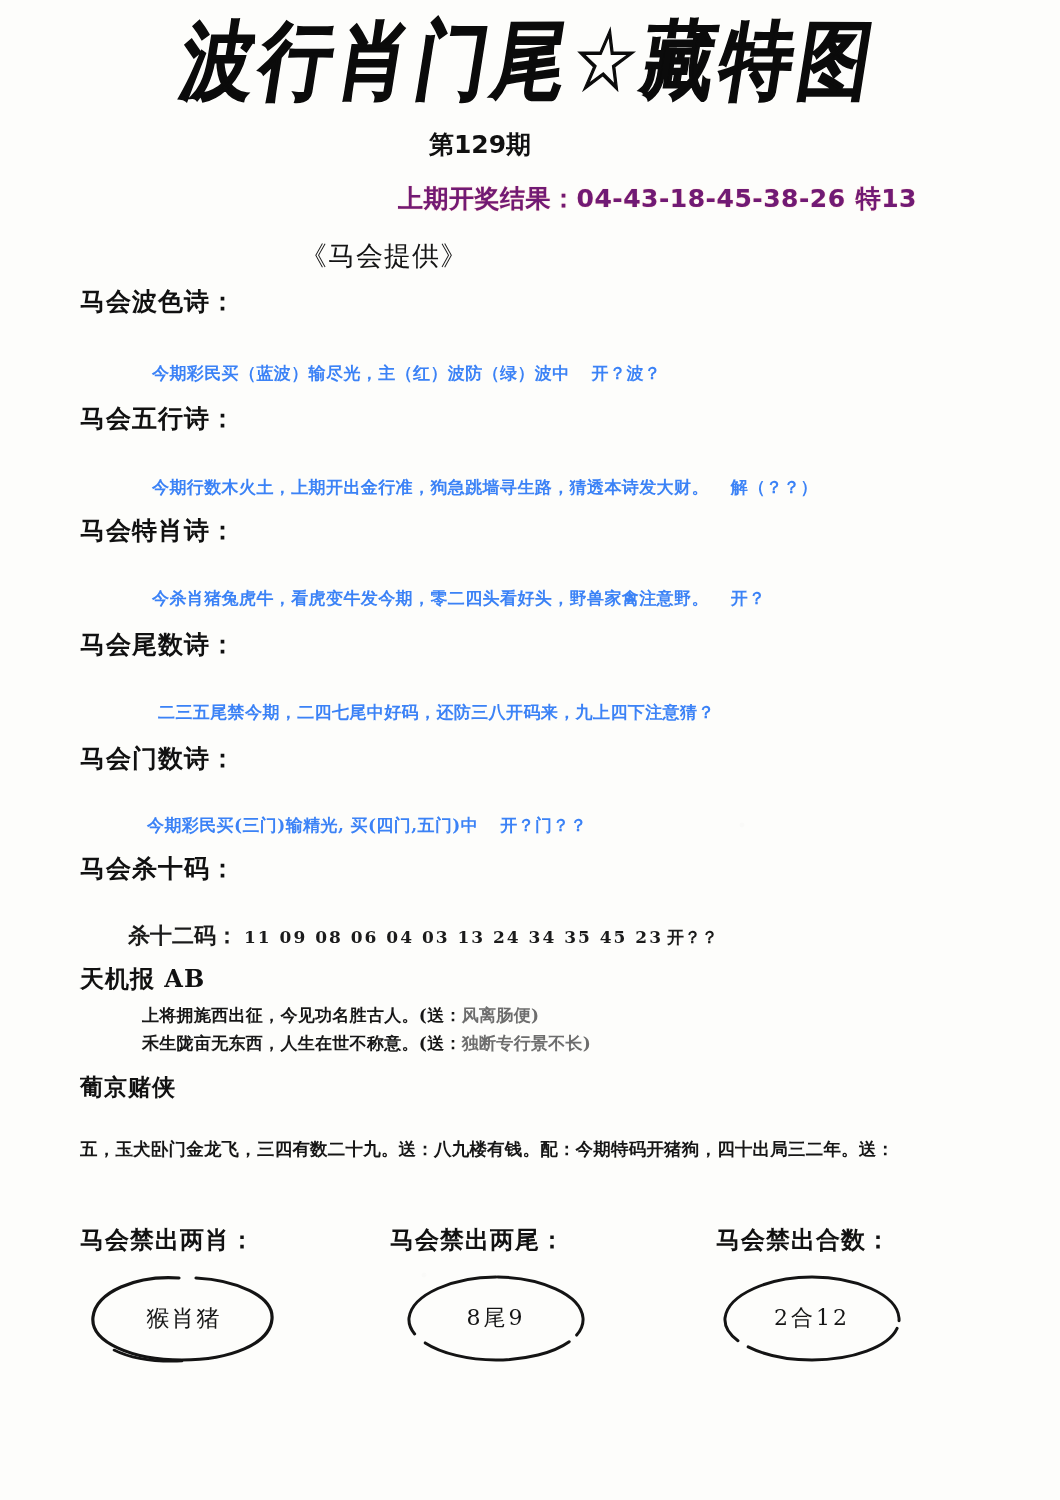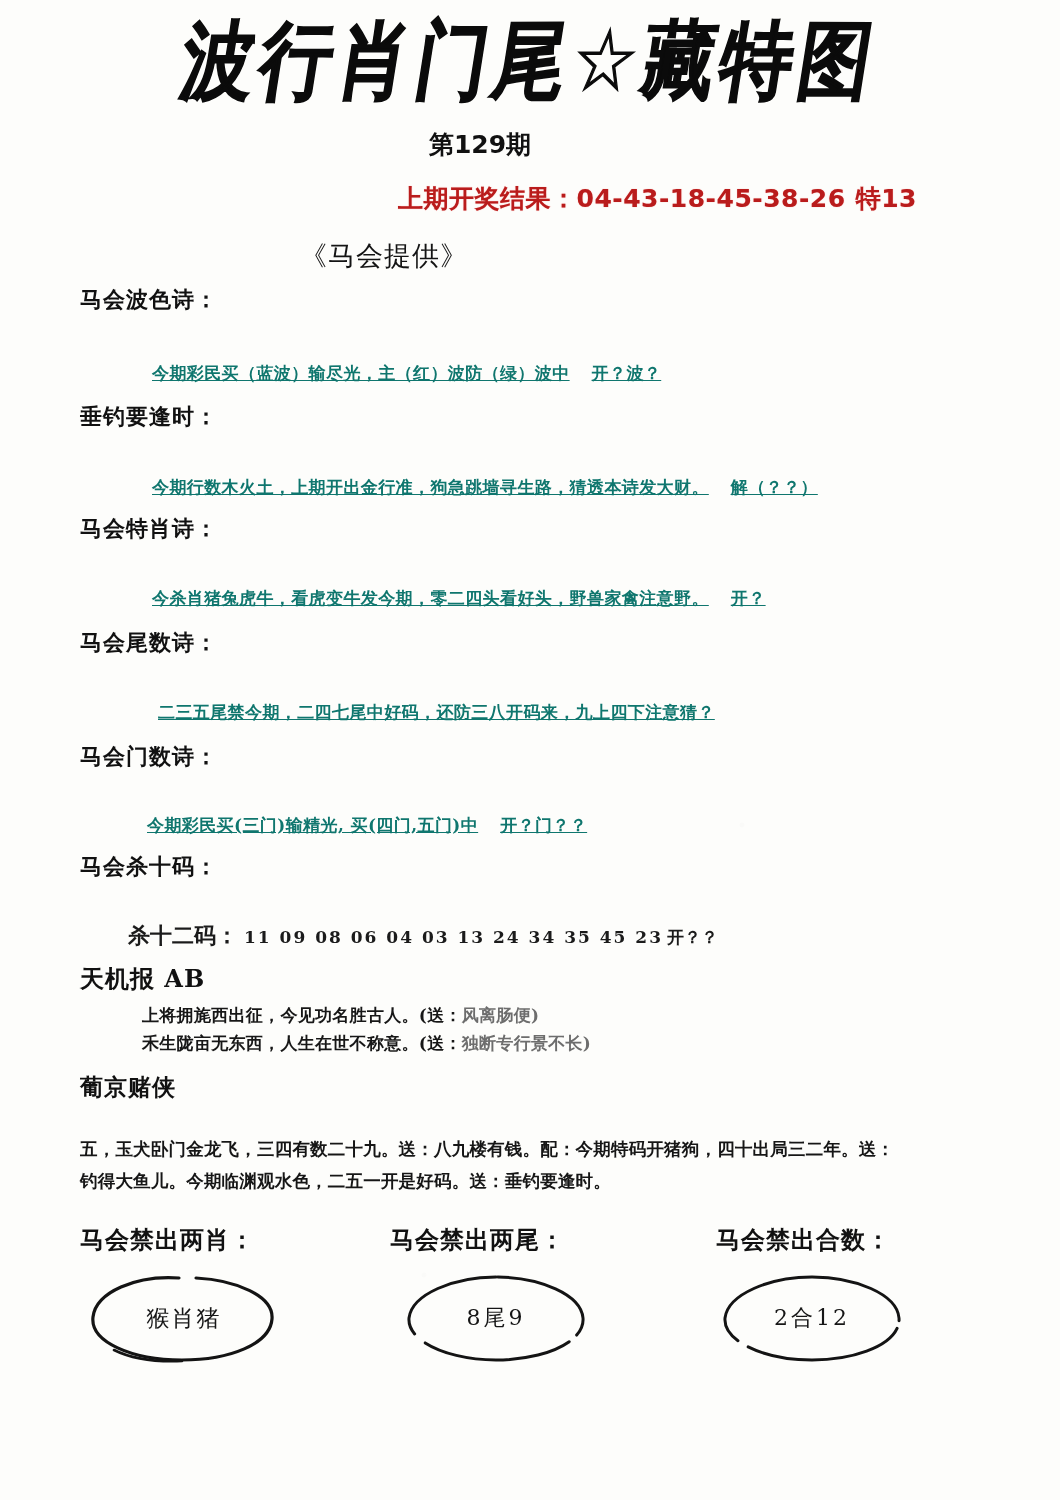--- a/index.html
+++ b/index.html
@@ -66,21 +66,21 @@
     letter-spacing: 0px;
   }
 
   
   .result-line {
     position: absolute;
     top: 182px;
     left: 398px;
     font-size: 25px;
     font-weight: 700;
-    color: #b91c1c;
+    color: #701a75;
     letter-spacing: 0.5px;
     white-space: nowrap;
     text-shadow: 0 0 1px rgba(239,43,36,0.45);
   }
   .result-spacer { display: inline-block; width: 10px; }
 
   
   .provider {
     position: absolute;
     top: 238px;
@@ -90,36 +90,35 @@
     font-weight: 400;
     color: #141414;
     letter-spacing: 1px;
   }
 
   
   .section-label {
     position: absolute;
     left: 80px;
     font-family: "DejaVu Serif", "Liberation Serif", serif;
-    font-size: 22px;
+    font-size: 25px;
     font-weight: 700;
     color: #111;
     letter-spacing: 1px;
     white-space: nowrap;
   }
   .section-body {
     position: absolute;
     left: 152px;
     font-family: "DejaVu Serif", "Liberation Serif", serif;
     font-size: 17px;
     font-weight: 700;
-    color: #0f766e;
+    color: #3b82f6;
     letter-spacing: 0.4px;
     white-space: nowrap;
-    text-decoration: underline;
   }
   .gap { display: inline-block; width: 22px; }
 
   
   .kill-row {
     position: absolute;
     top: 921px;
     left: 128px;
     font-family: "DejaVu Serif", "Liberation Serif", serif;
     font-size: 17px;
@@ -237,21 +236,21 @@
     <span>上期开奖结果：</span><span>04-43-18-45-38-26</span><span class="result-spacer"></span><span>特13</span>
   </div>
 
   <div class="provider">《马会提供》</div>
 
   <div class="section-label" style="top:285px;">马会波色诗：</div>
   <div class="section-body" style="top:362px; left:152px;">
     <span>今期彩民买（蓝波）输尽光，主（红）波防（绿）波中</span><span class="gap"></span><span>开？波？</span>
   </div>
 
-  <div class="section-label" style="top:402px;">垂钓要逢时：</div>
+  <div class="section-label" style="top:402px;">马会五行诗：</div>
   <div class="section-body" style="top:476px; left:152px;">
     <span>今期行数木火土，上期开出金行准，狗急跳墙寻生路，猜透本诗发大财。</span><span class="gap"></span><span>解（？？）</span>
   </div>
 
   <div class="section-label" style="top:514px;">马会特肖诗：</div>
   <div class="section-body" style="top:587px; left:152px;">
     <span>今杀肖猪兔虎牛，看虎变牛发今期，零二四头看好头，野兽家禽注意野。</span><span class="gap"></span><span>开？</span>
   </div>
 
   <div class="section-label" style="top:628px;">马会尾数诗：</div>
@@ -273,21 +272,20 @@
   <div class="tianji-title">天机报 AB</div>
   <div class="tianji-line" style="top:1004px;">
     <span>上将拥旄西出征，今见功名胜古人。(送：</span><span class="faded">风离肠便)</span>
   </div>
   <div class="tianji-line" style="top:1032px;">
     <span>禾生陇亩无东西，人生在世不称意。(送：</span><span class="faded">独断专行景不长)</span>
   </div>
 
   <div class="pujing-title">葡京赌侠</div>
   <div class="pujing-line" style="top:1137px;">五，玉犬卧门金龙飞，三四有数二十九。送：八九楼有钱。配：今期特码开猪狗，四十出局三二年。送：</div>
-  <div class="pujing-line" style="top:1169px;">钓得大鱼儿。今期临渊观水色，二五一开是好码。送：垂钓要逢时。</div>
 
   <div class="bottom-head bh1">马会禁出两肖：</div>
   <div class="bottom-head bh2">马会禁出两尾：</div>
   <div class="bottom-head bh3">马会禁出合数：</div>
 
   <div class="oval-wrap ow1">
     <svg class="oval-svg" viewBox="0 0 200 92">
       <path d="M95 6 C52 3 12 20 9 45 C6 70 48 88 98 88 C146 88 186 72 188 47 C190 24 152 8 112 6" fill="none" stroke="#141414" stroke-width="3.2" stroke-linecap="round"></path>
       <path d="M30 78 C48 87 74 90 98 89" fill="none" stroke="#141414" stroke-width="2.6" stroke-linecap="round"></path>
     </svg>

